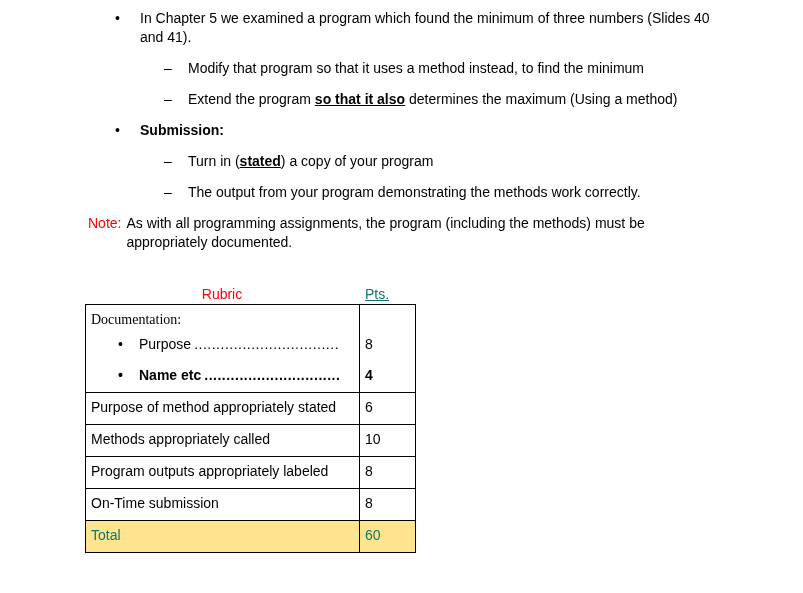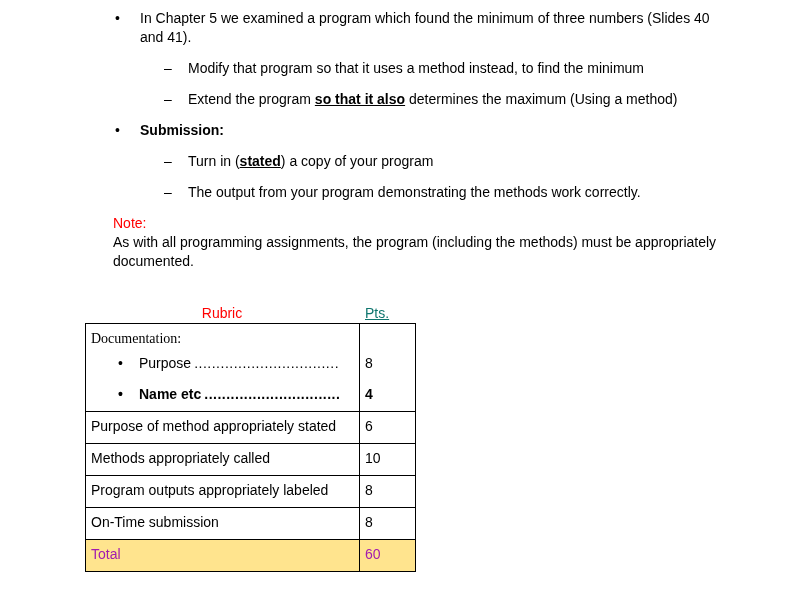--- a/index.html
+++ b/index.html
@@ -16,37 +16,37 @@
   .li { display: flex; line-height: 19px; margin-bottom: 12px; }
   .l1 { margin-left: 115px; width: 607px; }
   .l2 { margin-left: 164px; width: 558px; }
   .l1 > .marker { flex: 0 0 25px; }
   .l2 > .marker { flex: 0 0 24px; }
   .text { flex: 1 1 auto; }
   .bold { font-weight: bold; }
   .bu { font-weight: bold; text-decoration: underline; }
 
   
-  .note { display: flex; margin-left: 113px; width: 634px; line-height: 19px; flex-direction: column; }
+  .note { display: flex; margin-left: 88px; width: 634px; line-height: 19px; }
   .note-label { flex: 0 0 auto; margin-right: 5px; color: #FF0000; }
 
   
   .table-section { margin-left: 85px; margin-top: 34px; width: 332px; }
   .thead { display: flex; line-height: 17px; margin-bottom: 1px; }
   .th-rubric { width: 274px; text-align: center; color: #FF0000; }
   .th-pts { width: 56px; padding-left: 6px; color: #0f766e; text-decoration: underline; }
 
   table.rubric { border-collapse: collapse; width: 330px; table-layout: fixed; }
   col.c1 { width: 274px; }
   col.c2 { width: 56px; }
   td { border: 1px solid #000000; padding: 5px 5px 7px 5px; line-height: 19px; vertical-align: top; }
   tr.nb td { border-bottom-style: hidden; padding-bottom: 1px; font-family: Liberation Serif, serif; }
   tr.nv td { border-top-style: hidden; border-bottom-style: hidden; }
   tr.nt td { border-top-style: hidden; font-weight: bold; }
-  tr.total td { background: #FFE48E; color: #a21caf; }
+  tr.total td { background: #FFE48E; color: #0f766e; }
 
   .leader { display: block; white-space: nowrap; overflow: hidden; padding-left: 27px; }
   .tbullet { display: inline-block; width: 21px; }
   .tlabel { margin-right: 3px; }
   .dots { letter-spacing: 0.5px; }
 </style>
 </head>
 <body>
 
 <div class="page">

